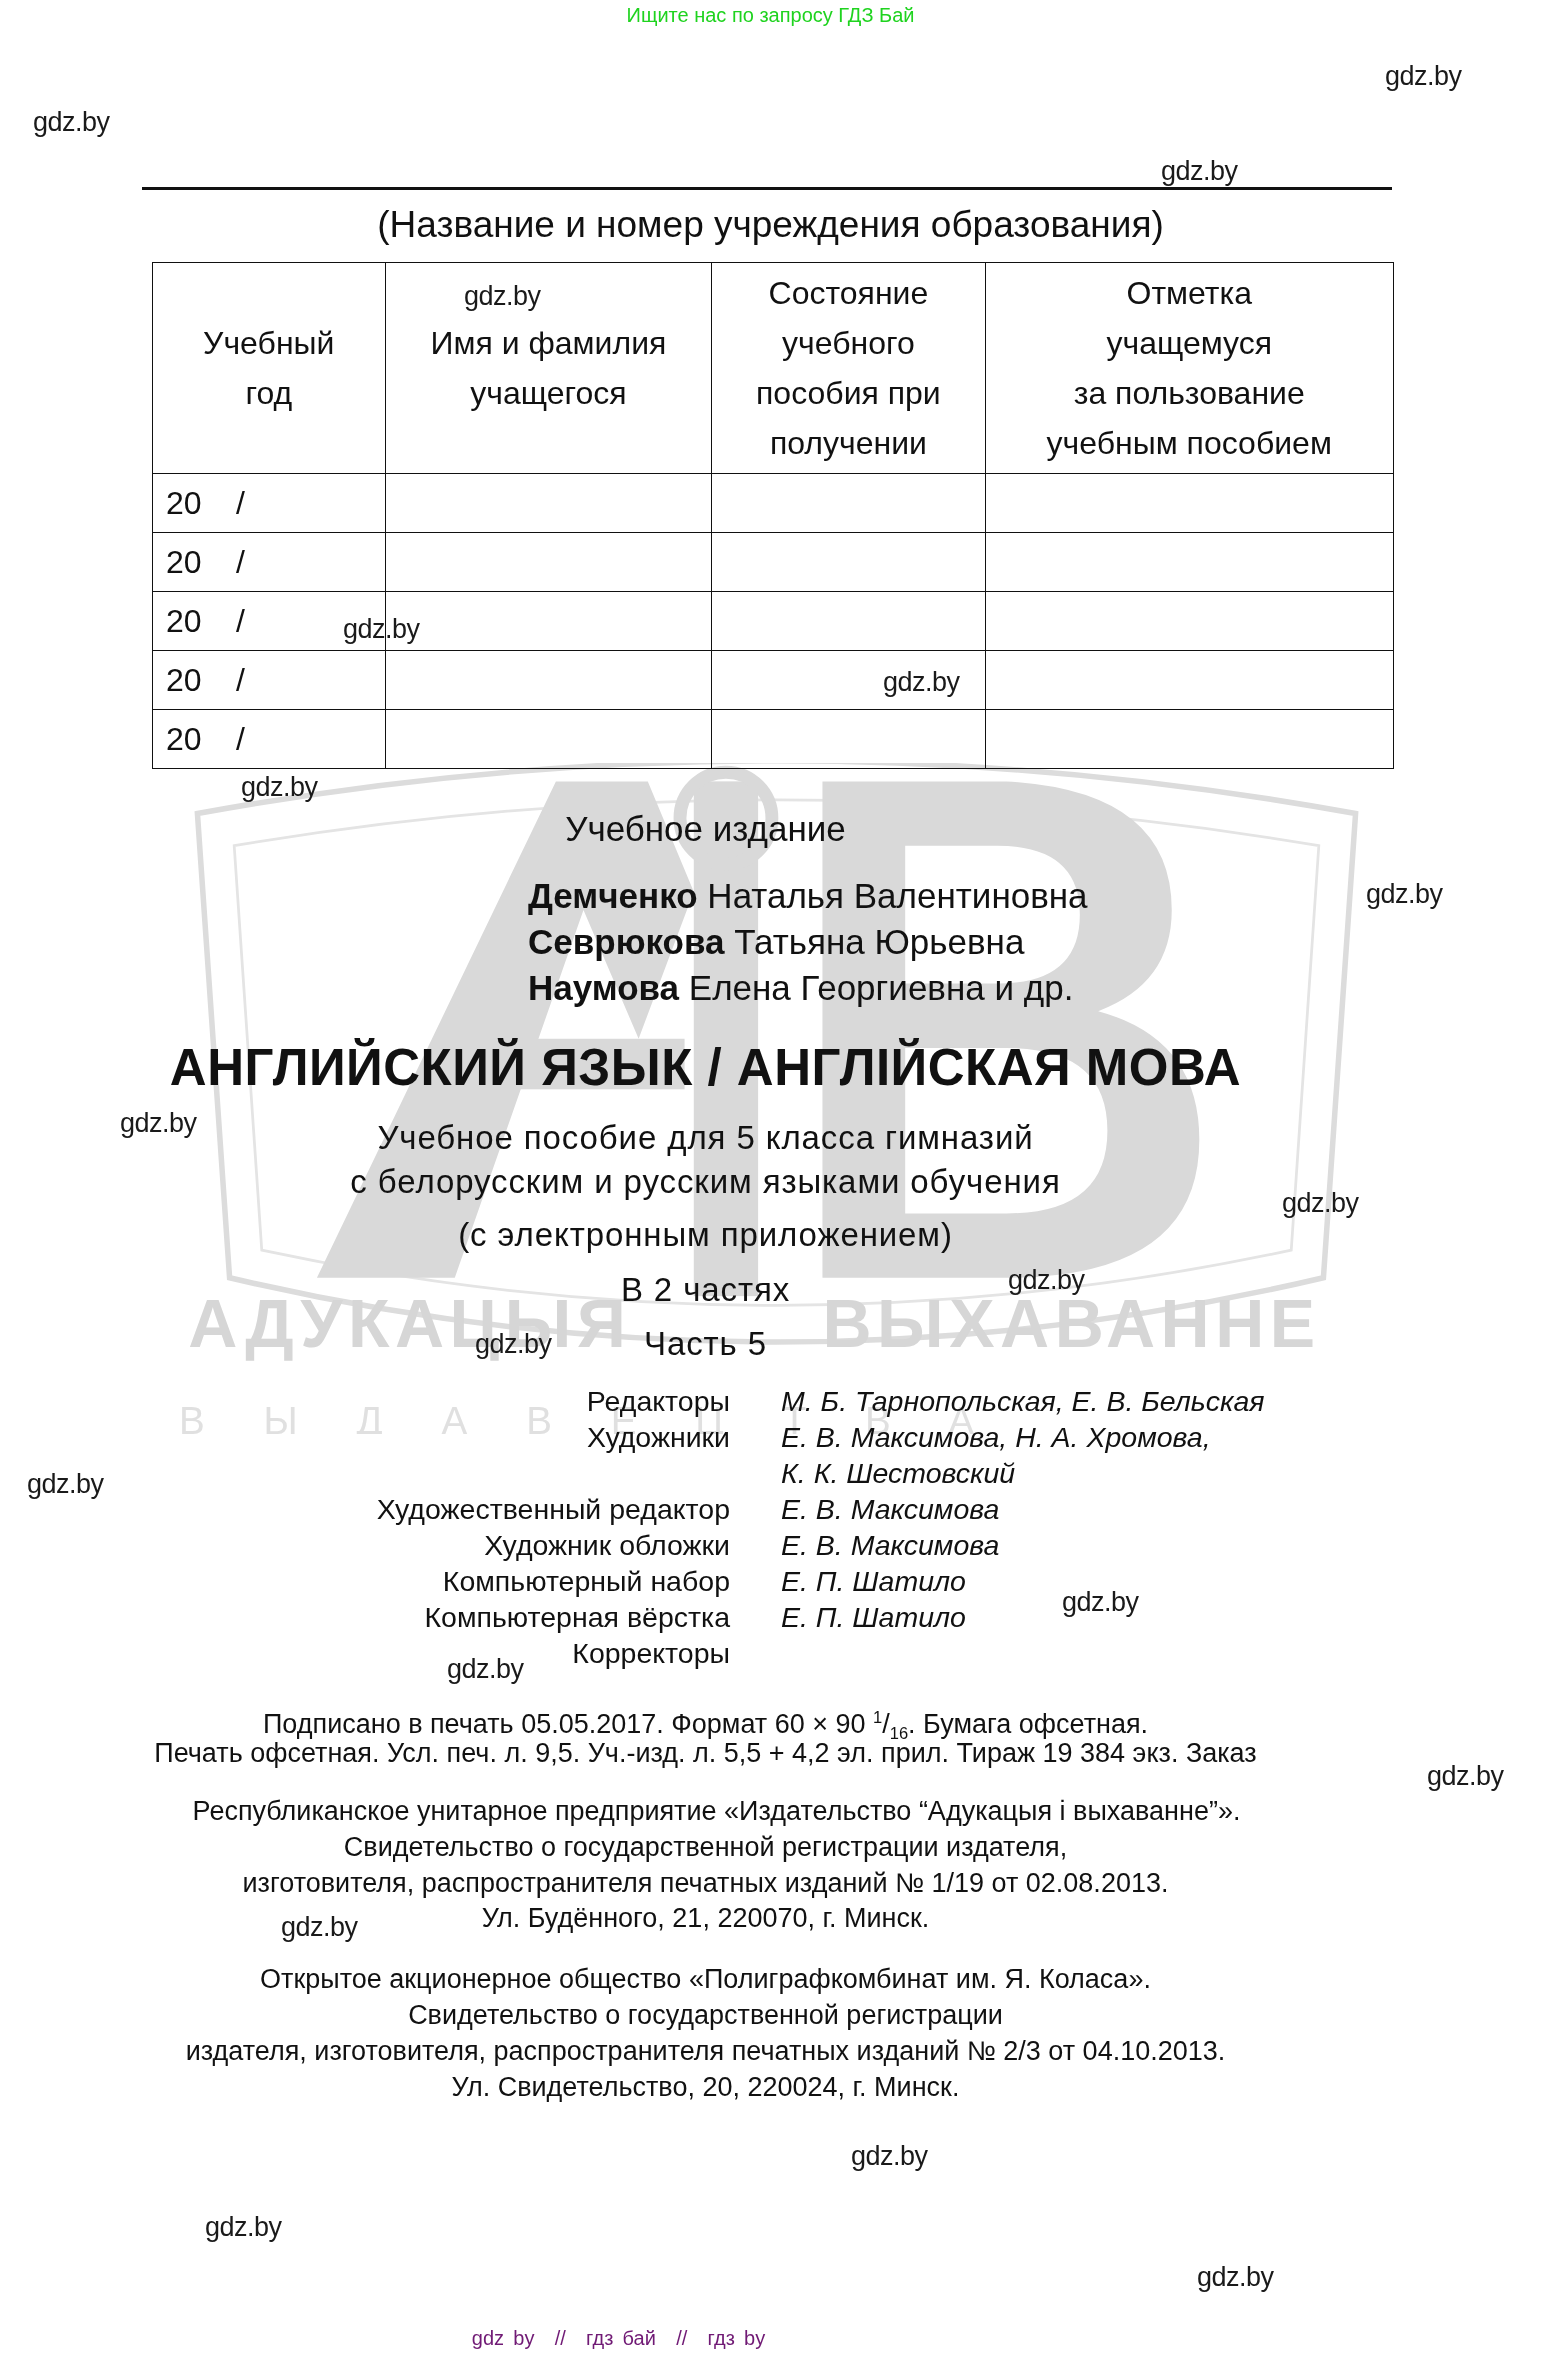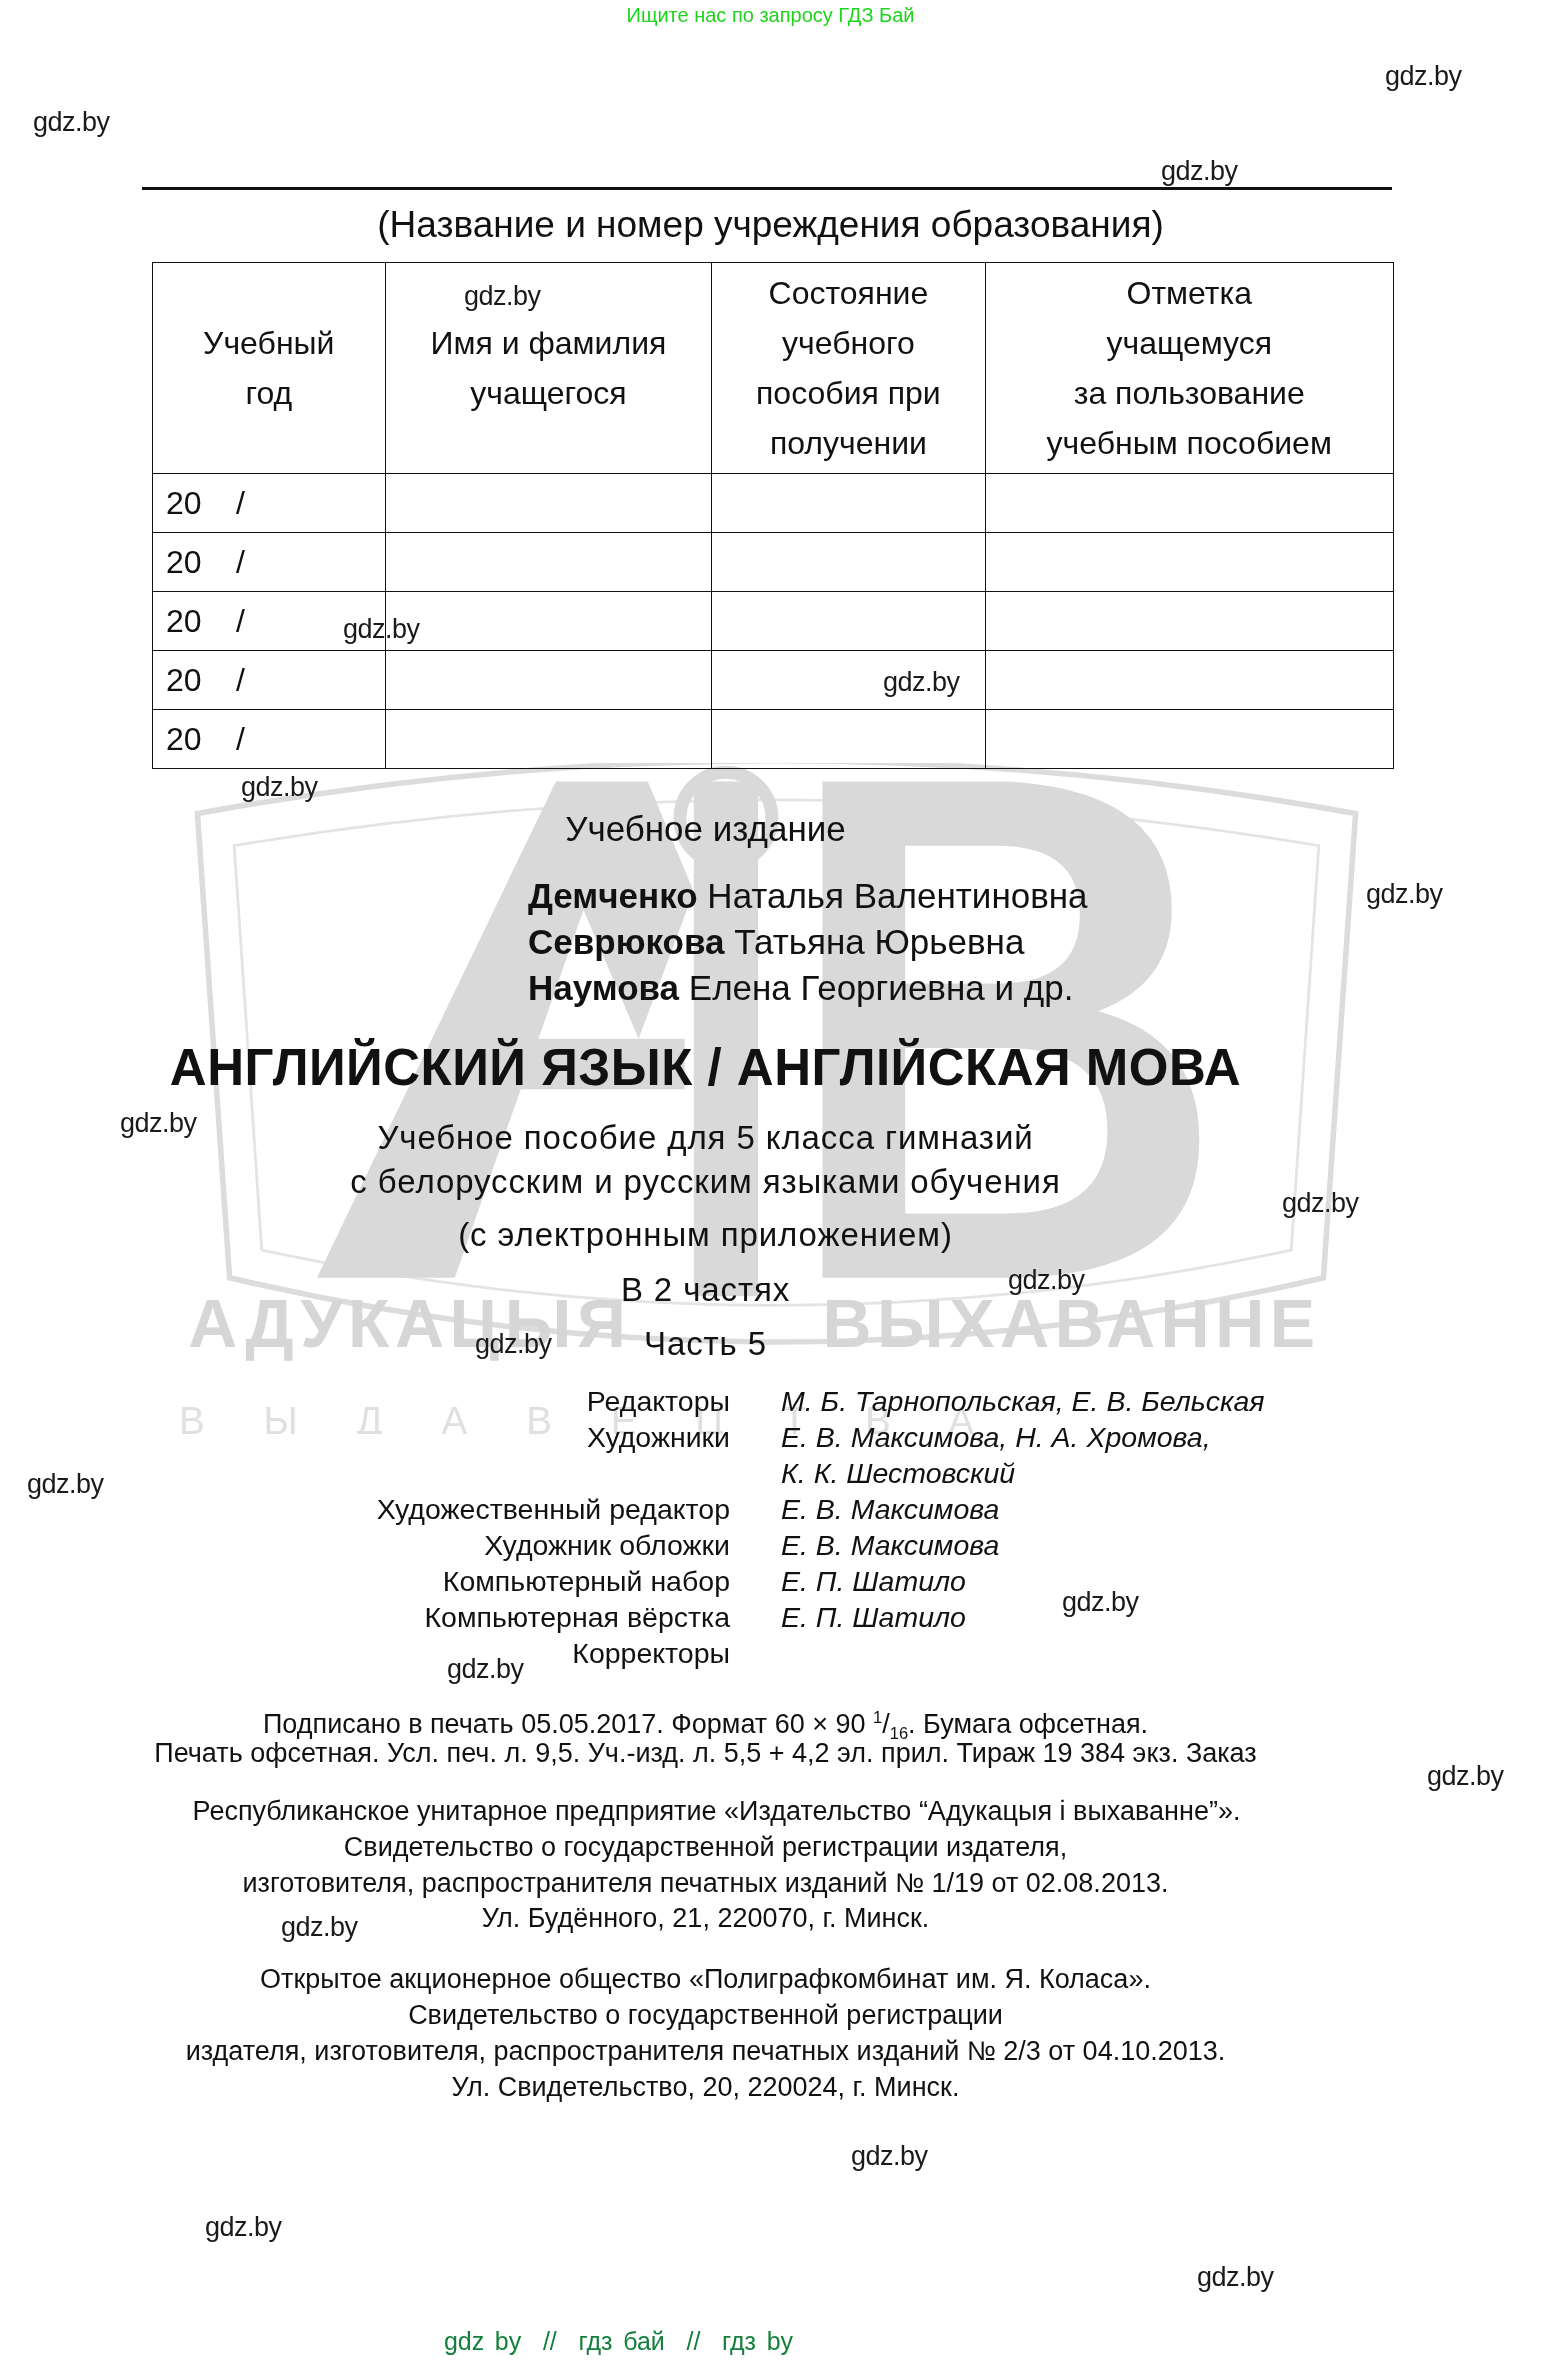--- a/index.html
+++ b/index.html
@@ -25,21 +25,21 @@
   .authors{position:absolute;left:528px;top:873px;font-size:35px;line-height:46px;}
   .authors b{font-weight:bold;margin-top:28px;}
   .title{top:1038px;font-size:51px;font-weight:bold;letter-spacing:0.5px;}
   .subtitle{font-size:33px;line-height:44px;letter-spacing:0.9px;}
   .credits{position:absolute;left:276px;top:1383px;font-size:28.5px;line-height:36px;}
   .credits .row{display:flex;}
   .credits .lbl{width:454px;text-align:right;padding-right:51px;}
   .credits .val{font-style:italic;}
   .imprint{font-size:27px;line-height:35px;}
   .footer-links{position:absolute;top:2327px;left:0;width:1237px;text-align:center;
-       color:#15803d;font-size:25px;word-spacing:3.7px;}
+       color:#701a75;font-size:20px;word-spacing:3.7px;}
   .footer-links span{margin:0 5.5px;}
 </style>
 </head>
 <body>
 
 <div class="top-banner">Ищите нас по запросу ГДЗ Бай</div>
 
 <svg class="logo" viewBox="0 0 1300 730">
 
   <path d="M20 55 Q650 -60 1280 55 L1245 560 Q650 700 55 560 Z" fill="none" stroke="#dcdcdc" stroke-width="6"></path>

